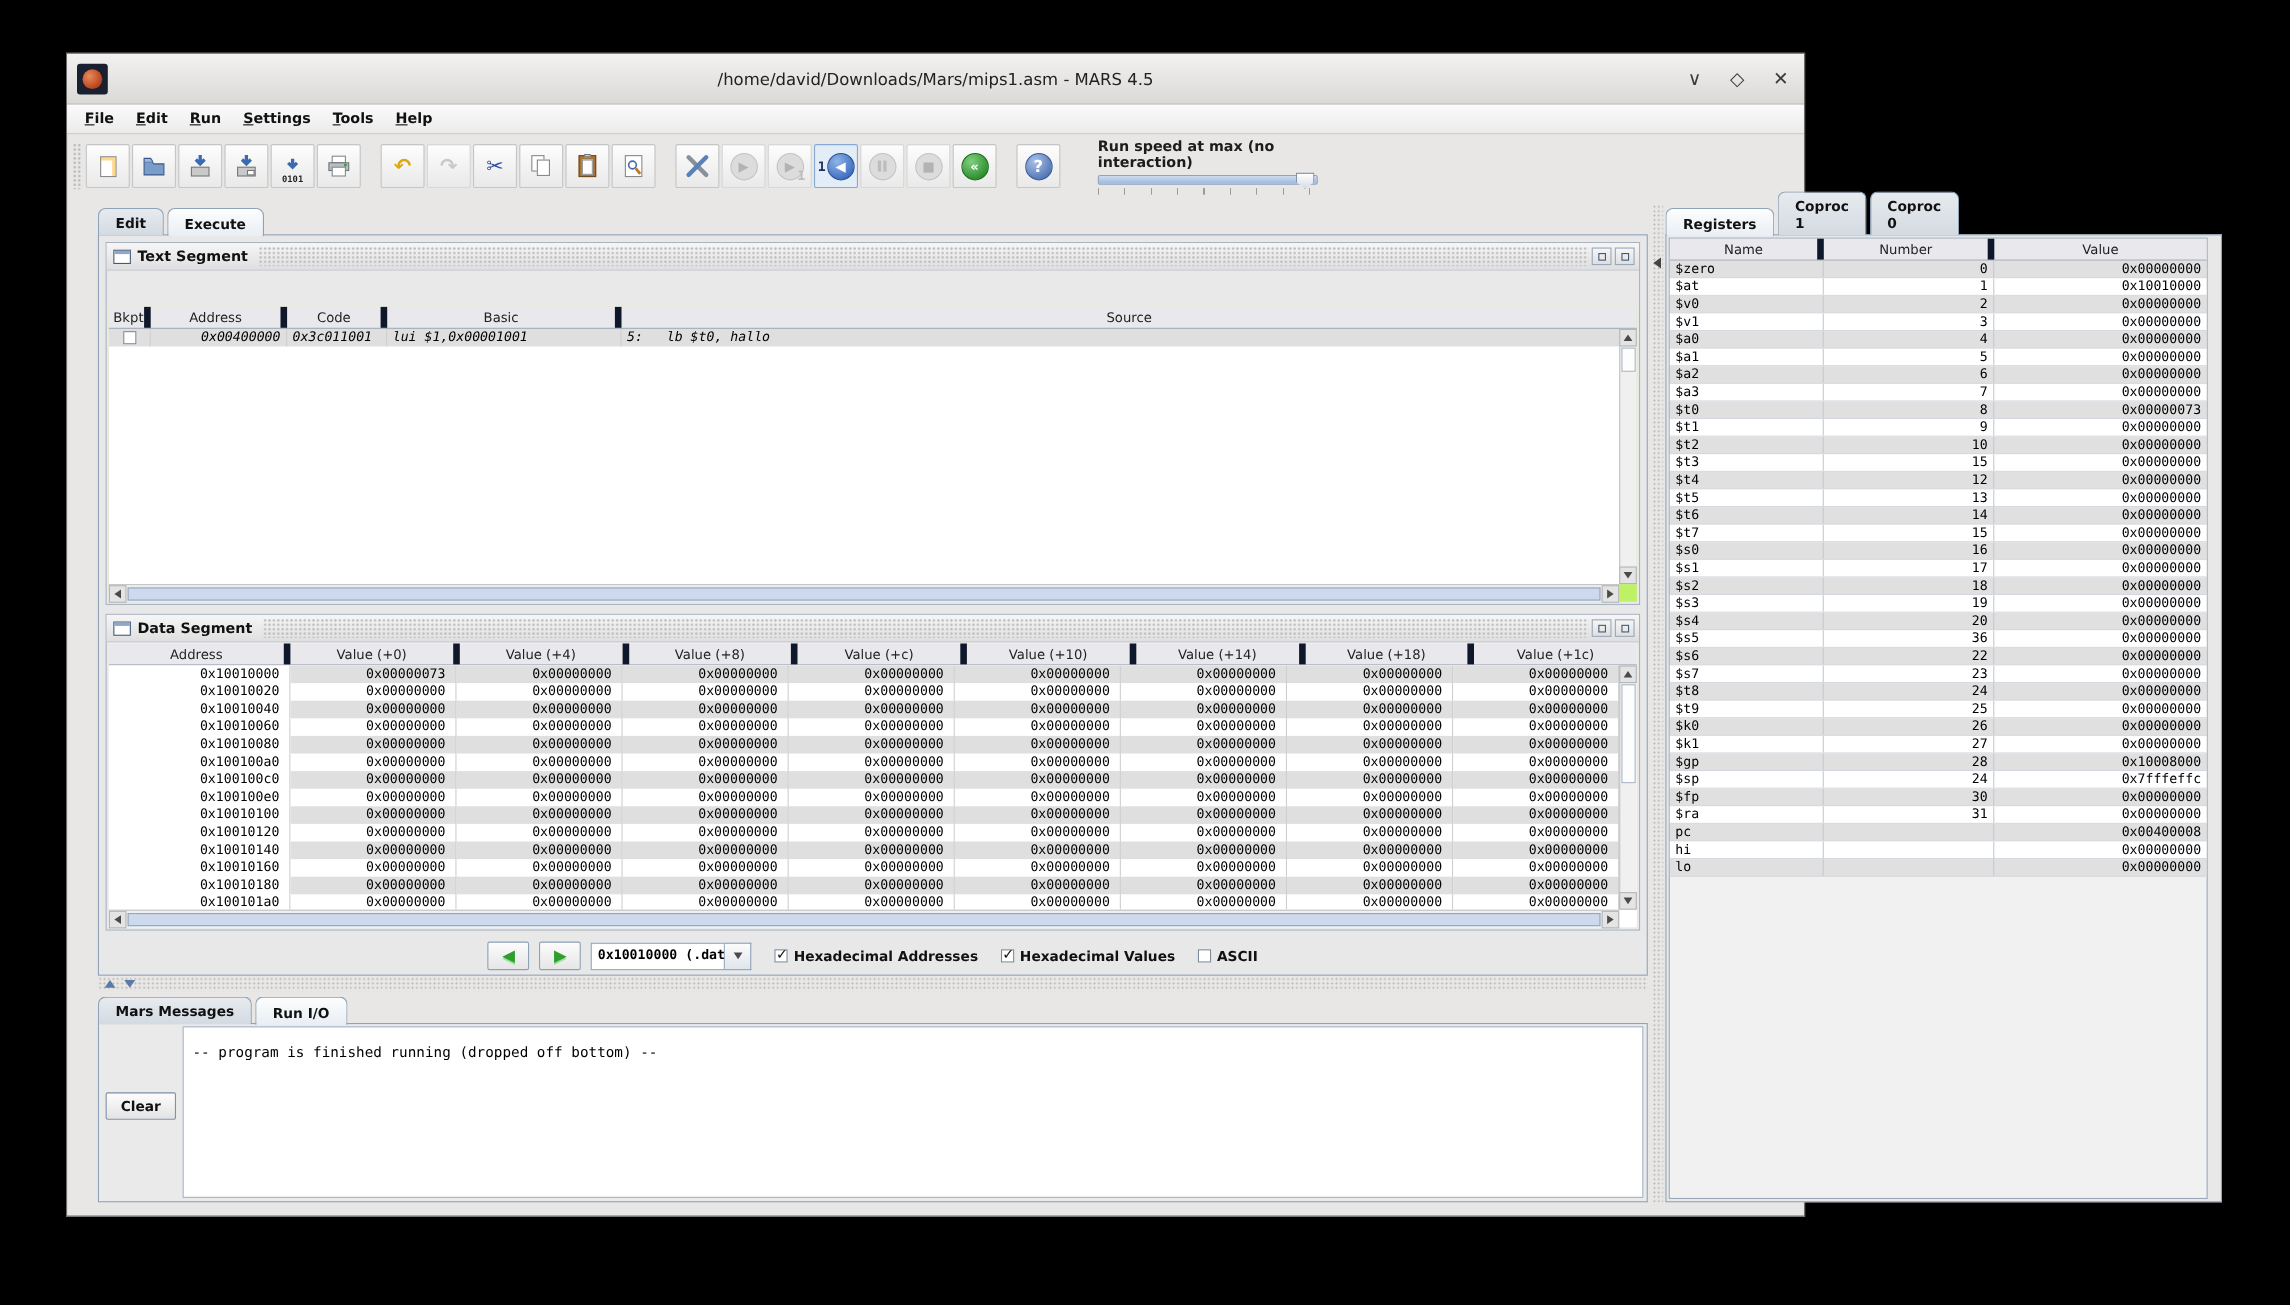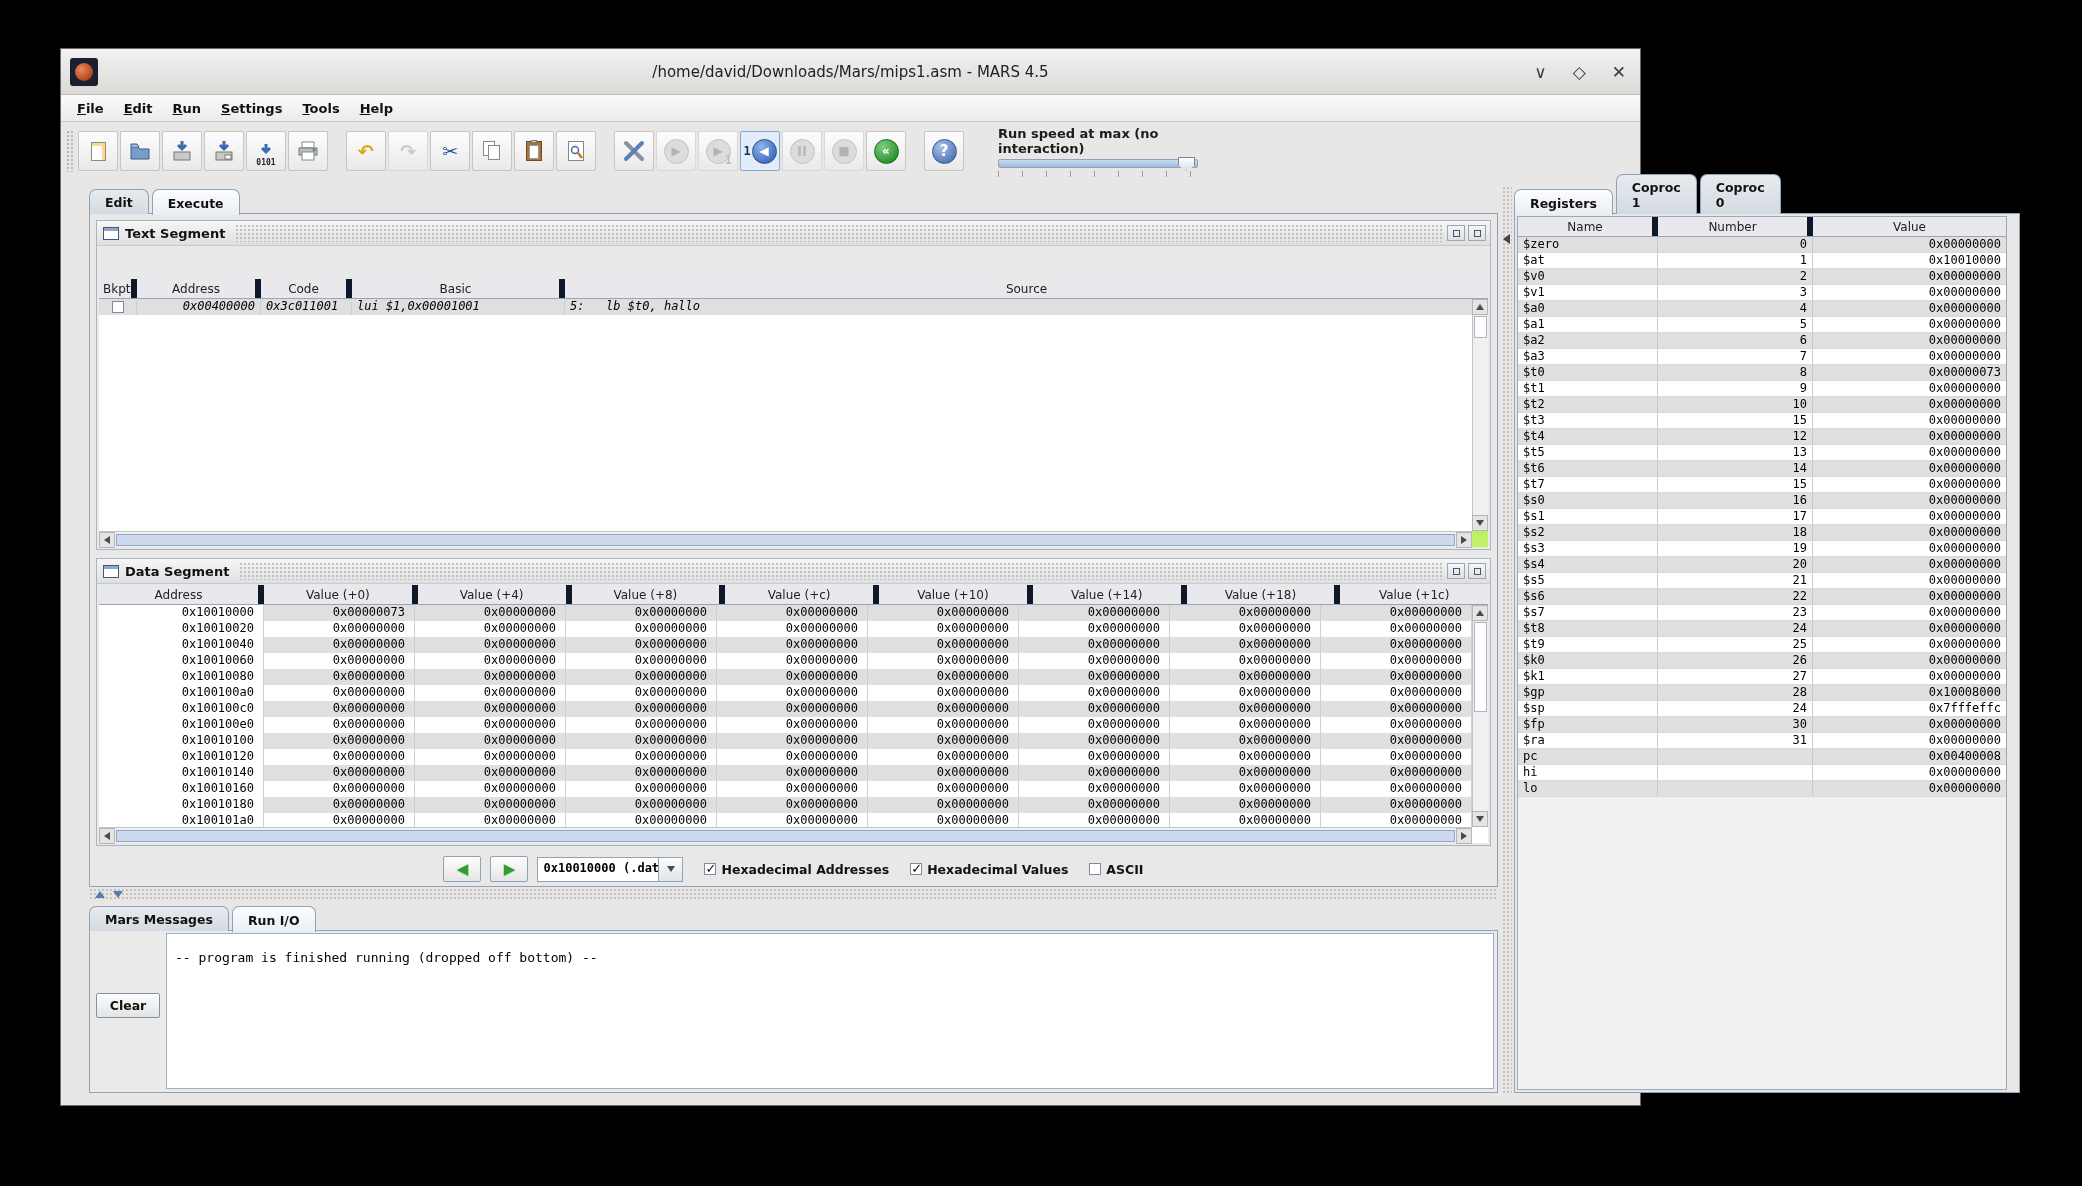--- a/index.html
+++ b/index.html
@@ -751,21 +751,21 @@
             <div class="rc rc-num mono">19</div>
             <div class="rc rc-val mono">0x00000000</div>
           </div>
           <div class="rrow alt">
             <div class="rc rc-name mono">$s4</div>
             <div class="rc rc-num mono">20</div>
             <div class="rc rc-val mono">0x00000000</div>
           </div>
           <div class="rrow">
             <div class="rc rc-name mono">$s5</div>
-            <div class="rc rc-num mono">21</div>
+            <div class="rc rc-num mono">36</div>
             <div class="rc rc-val mono">0x00000000</div>
           </div>
           <div class="rrow alt">
             <div class="rc rc-name mono">$s6</div>
             <div class="rc rc-num mono">22</div>
             <div class="rc rc-val mono">0x00000000</div>
           </div>
           <div class="rrow">
             <div class="rc rc-name mono">$s7</div>
             <div class="rc rc-num mono">23</div>

